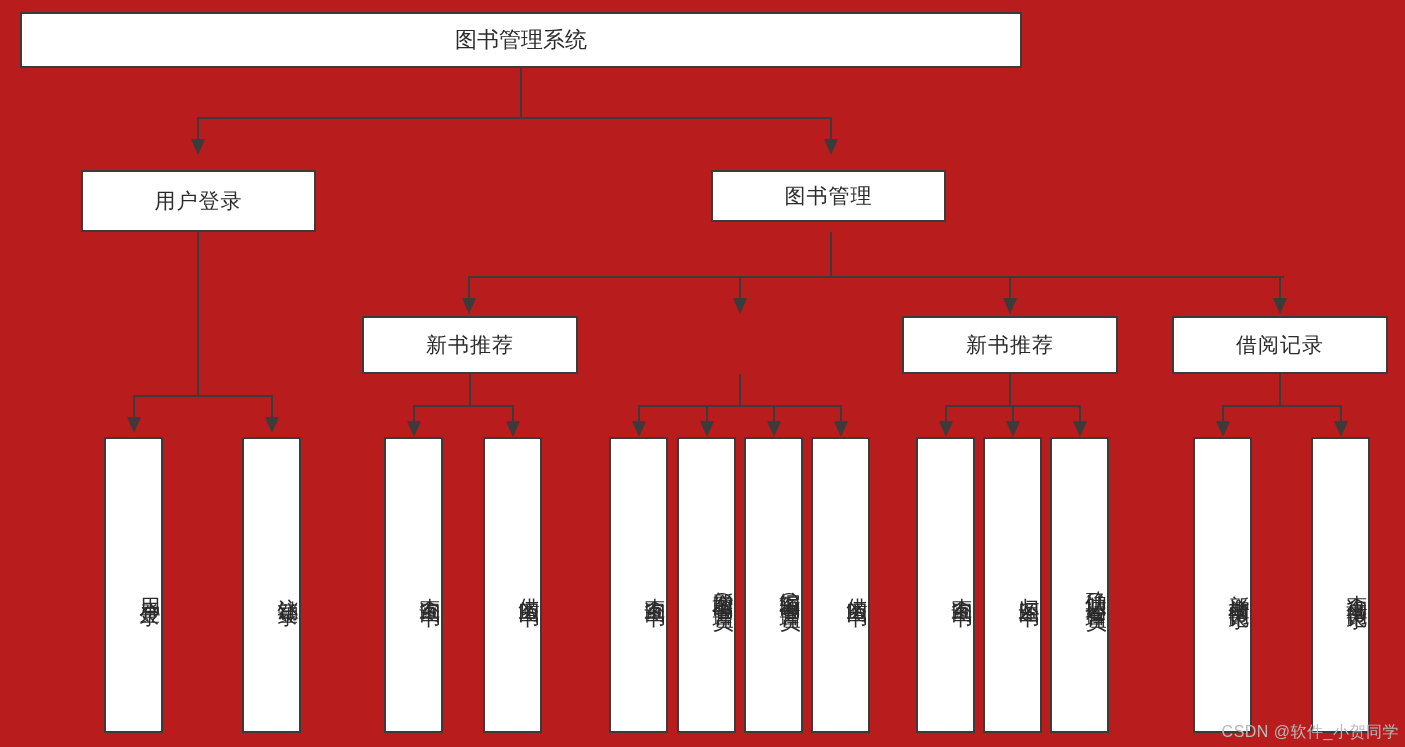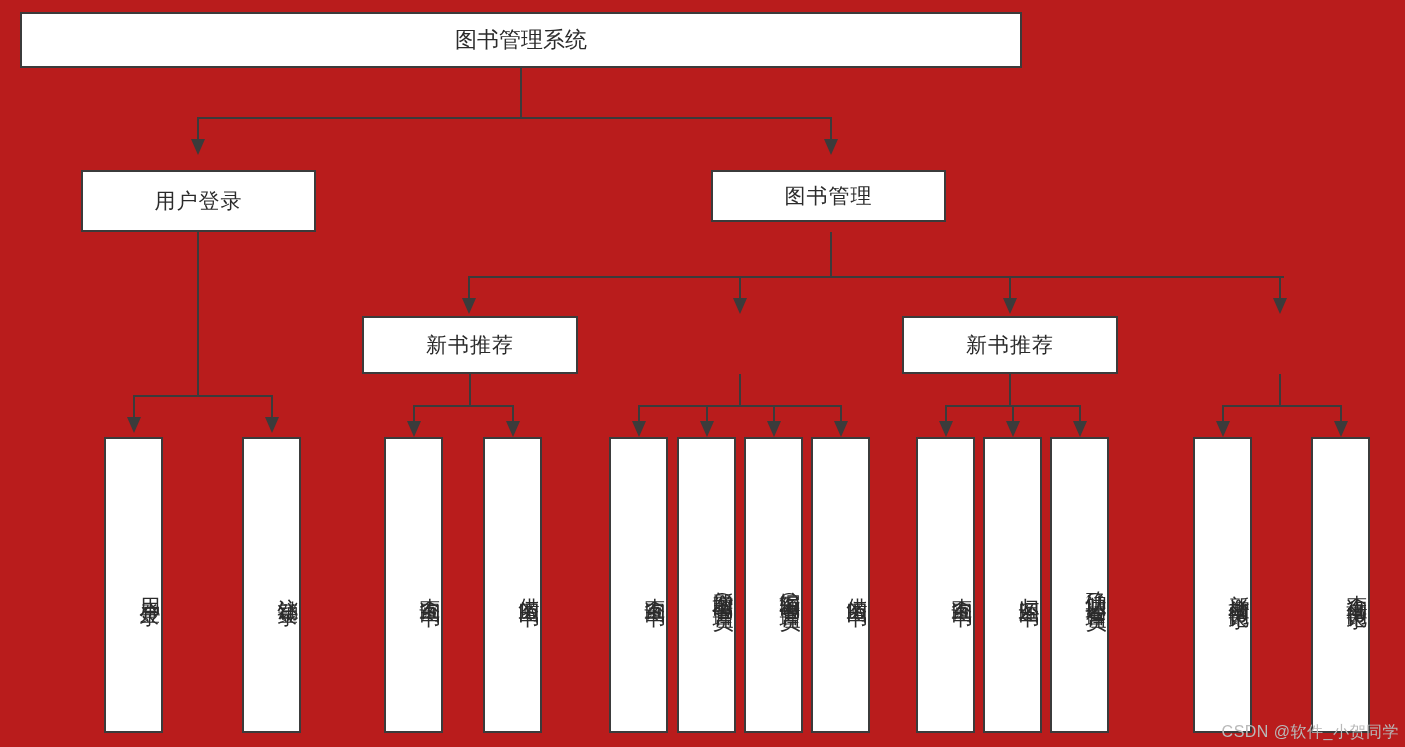--- a/index.html
+++ b/index.html
@@ -97,20 +97,23 @@
   <div class="arrow" style="left:1003px;top:298px;"></div>
   <div class="vline" style="left:1279px;top:276px;height:22px;"></div>
   <div class="arrow" style="left:1273px;top:298px;"></div>
 
   <div class="node horiz" style="left:362px;top:316px;width:216px;height:58px;">
     <span>新书推荐</span>
   </div>
   <div class="node horiz" style="left:902px;top:316px;width:216px;height:58px;">
     <span>新书推荐</span>
   </div>
+  <div class="node horiz" style="left:1172px;top:316px;width:216px;height:58px;">
+    <span>借阅记录</span>
+  </div>
 
   <div class="vline" style="left:469px;top:374px;height:32px;"></div>
   <div class="hline" style="left:414px;top:405px;width:99px;"></div>
   <div class="vline" style="left:413px;top:405px;height:16px;"></div>
   <div class="arrow" style="left:407px;top:421px;"></div>
   <div class="vline" style="left:512px;top:405px;height:16px;"></div>
   <div class="arrow" style="left:506px;top:421px;"></div>
 
   <div class="vline" style="left:739px;top:374px;height:32px;"></div>
   <div class="hline" style="left:639px;top:405px;width:202px;"></div>

